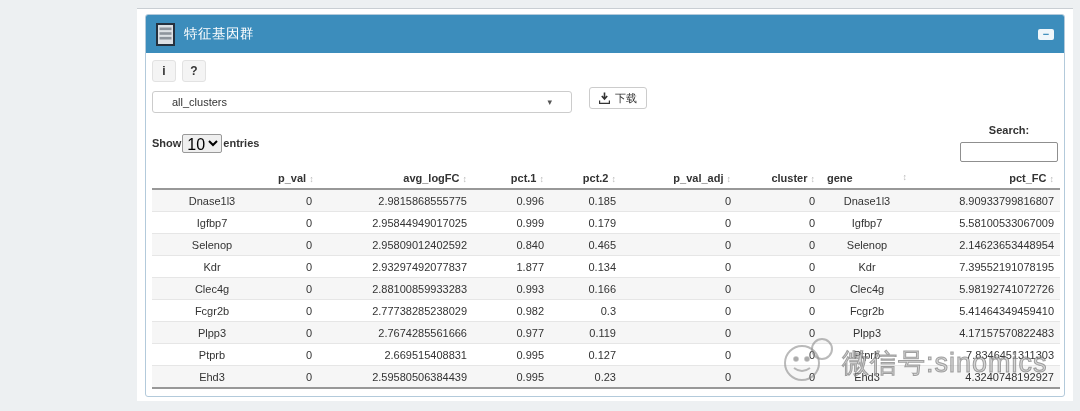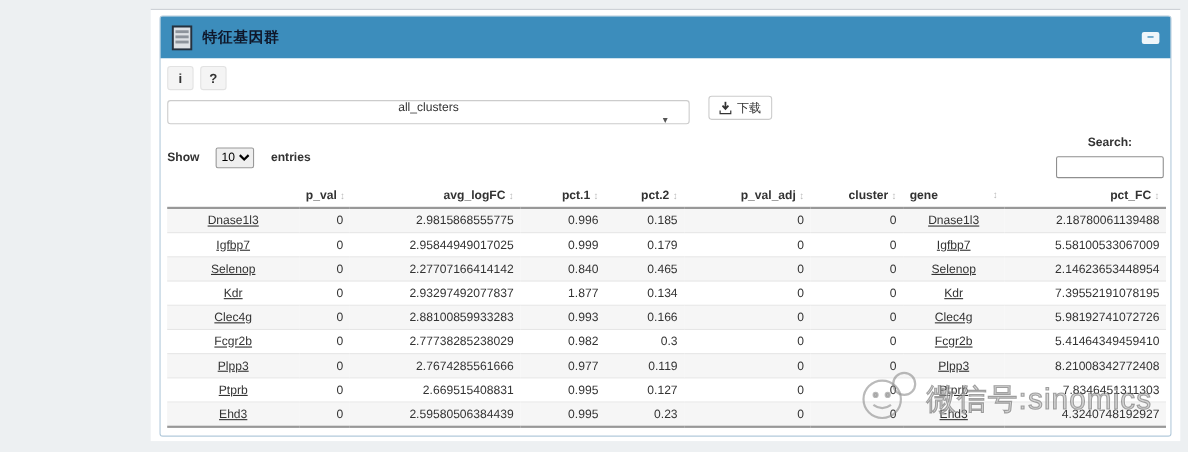--- a/index.html
+++ b/index.html
@@ -1,41 +1,41 @@
 <!DOCTYPE html>
 <html><head>
 <meta charset="utf-8">
 <style>
   html,body{margin:0;padding:0;}
   body{font-family:"Liberation Sans","DejaVu Sans",sans-serif;}
   .page{position:relative;width:1080px;height:411px;background:#edf0f2;overflow:hidden;}
   .content{position:absolute;left:137px;top:8px;width:936px;height:392px;background:#fff;border-top:1px solid #c9ced3;}
   .box{position:absolute;left:8px;top:5px;width:920px;height:383px;background:#fff;border:1px solid #b3cadb;border-radius:3px;box-sizing:border-box;}
   .box-header{height:38px;background:#3c8dbc;display:flex;align-items:center;padding:0 10px;box-sizing:border-box;border-radius:2px 2px 0 0;}
-  .box-title{color:#0f172a;font-size:13.5px;font-weight:bold;margin-left:9px;letter-spacing:.5px;}
+  .box-title{color:#ffffff;font-size:13.5px;font-weight:normal;margin-left:9px;letter-spacing:.5px;}
   .collapse-btn{margin-left:auto;width:16px;height:11px;background:rgba(255,255,255,.92);border:none;border-radius:2px;display:flex;align-items:center;justify-content:center;color:#3c8dbc;font-size:11px;line-height:9px;font-weight:bold;cursor:pointer;padding:0;}
   .box-body{position:relative;height:343px;padding:4px 6px;box-sizing:border-box;overflow:hidden;}
   .tool-buttons{display:flex;gap:6px;margin-top:3px;}
   .btn-sq{min-width:24px;height:22px;background:#f4f4f4;border:1px solid #e2e2e2;border-radius:3px;font-weight:bold;font-size:12px;color:#333;cursor:pointer;font-family:inherit;}
   .select-row{display:flex;align-items:flex-start;margin-top:9px;}
-  .select-box{width:475px;height:22px;border:1px solid #ccc;border-radius:3px;background:#fff;display:flex;align-items:center;padding:0 19px;box-sizing:border-box;font-size:11px;color:#333;cursor:pointer;flex-direction:column;}
+  .select-box{width:420px;height:22px;border:1px solid #ccc;border-radius:3px;background:#fff;display:flex;align-items:center;padding:0 19px;box-sizing:border-box;font-size:11px;color:#333;cursor:pointer;}
   .select-caret{margin-left:auto;color:#555;font-size:9px;}
   .download-btn{margin-left:17px;height:22px;background:#fff;border:1px solid #ccc;border-radius:3px;display:flex;align-items:center;gap:5px;padding:0 9px;font-size:11px;color:#333;cursor:pointer;font-family:Liberation Mono, monospace;margin-top:-4px;}
   .controls-row{display:flex;justify-content:space-between;align-items:center;margin-top:11px;font-size:11px;color:#333;font-weight:bold;}
-  .len-wrap{display:flex;align-items:center;gap:15px;}
-  .len-select{font-size:11px;height:19px;border:1px solid #999;border-radius:2px;font-family:inherit;}
+  .len-wrap{display:flex;align-items:center;gap:1px;}
+  .len-select{font-size:16px;height:19px;border:1px solid #999;border-radius:2px;font-family:inherit;}
   .search-wrap{display:flex;align-items:center;gap:6px;flex-direction:column;}
   .search-input{width:88px;height:18px;border:1px solid #8f8f8f;border-radius:2px;font-size:11px;padding:0 4px;}
   table.dt{border-collapse:collapse;table-layout:fixed;width:908px;margin-top:5px;font-size:11px;color:#333;}
   table.dt th{font-weight:bold;padding:3px 6px;border-bottom:2px solid #989898;height:15px;white-space:nowrap;cursor:pointer;margin-left:32px;}
   table.dt td{padding:4px 6px;height:13px;white-space:nowrap;overflow:hidden;}
   table.dt{border-bottom:2px solid #989898;}
   table.dt tbody tr{border-top:1px solid #e6e6e6;}
   table.dt tbody tr:nth-child(odd){background:#f6f6f6;}
-  .al-r{text-align:right;} .al-c{text-align:center;text-decoration:underline;} .al-l{text-align:left;}
+  .al-r{text-align:right;} .al-c{text-align:center;} .al-l{text-align:left;}
   .th-split{display:flex;justify-content:space-between;align-items:flex-start;}
   .sort-icon{color:#b9b9b9;font-size:9px;margin-left:3px;font-weight:normal;}
   .watermark{position:absolute;left:778px;top:332px;width:300px;height:62px;display:flex;align-items:center;pointer-events:none;z-index:50;opacity:.85;}
   .wm-text{font-size:27px;letter-spacing:1px;color:rgba(150,150,150,.45);-webkit-text-stroke:1px rgba(120,120,120,.8);text-shadow:1px 1px 0 rgba(255,255,255,.7);white-space:nowrap;}
   .dl-icon svg, .hdr-icon svg{display:block;}
 </style>
 </head>
 <body>
 
 <div class="page">
@@ -124,37 +124,37 @@
           <tbody id="dt-body">
               <tr>
                 <td class="al-c">Dnase1l3</td>
                 <td class="al-r">0</td>
                 <td class="al-r">2.9815868555775</td>
                 <td class="al-r">0.996</td>
                 <td class="al-r">0.185</td>
                 <td class="al-r">0</td>
                 <td class="al-r">0</td>
                 <td class="al-c">Dnase1l3</td>
-                <td class="al-r">2.18780061139488</td>
+                <td class="al-r">8.90933799816807</td>
               </tr>
               <tr>
                 <td class="al-c">Igfbp7</td>
                 <td class="al-r">0</td>
                 <td class="al-r">2.95844949017025</td>
                 <td class="al-r">0.999</td>
                 <td class="al-r">0.179</td>
                 <td class="al-r">0</td>
                 <td class="al-r">0</td>
                 <td class="al-c">Igfbp7</td>
                 <td class="al-r">5.58100533067009</td>
               </tr>
               <tr>
                 <td class="al-c">Selenop</td>
                 <td class="al-r">0</td>
-                <td class="al-r">2.27707166414142</td>
+                <td class="al-r">2.95809012402592</td>
                 <td class="al-r">0.840</td>
                 <td class="al-r">0.465</td>
                 <td class="al-r">0</td>
                 <td class="al-r">0</td>
                 <td class="al-c">Selenop</td>
                 <td class="al-r">2.14623653448954</td>
               </tr>
               <tr>
                 <td class="al-c">Kdr</td>
                 <td class="al-r">0</td>
@@ -190,21 +190,21 @@
               </tr>
               <tr>
                 <td class="al-c">Plpp3</td>
                 <td class="al-r">0</td>
                 <td class="al-r">2.7674285561666</td>
                 <td class="al-r">0.977</td>
                 <td class="al-r">0.119</td>
                 <td class="al-r">0</td>
                 <td class="al-r">0</td>
                 <td class="al-c">Plpp3</td>
-                <td class="al-r">8.21008342772408</td>
+                <td class="al-r">4.17157570822483</td>
               </tr>
               <tr>
                 <td class="al-c">Ptprb</td>
                 <td class="al-r">0</td>
                 <td class="al-r">2.669515408831</td>
                 <td class="al-r">0.995</td>
                 <td class="al-r">0.127</td>
                 <td class="al-r">0</td>
                 <td class="al-r">0</td>
                 <td class="al-c">Ptprb</td>

